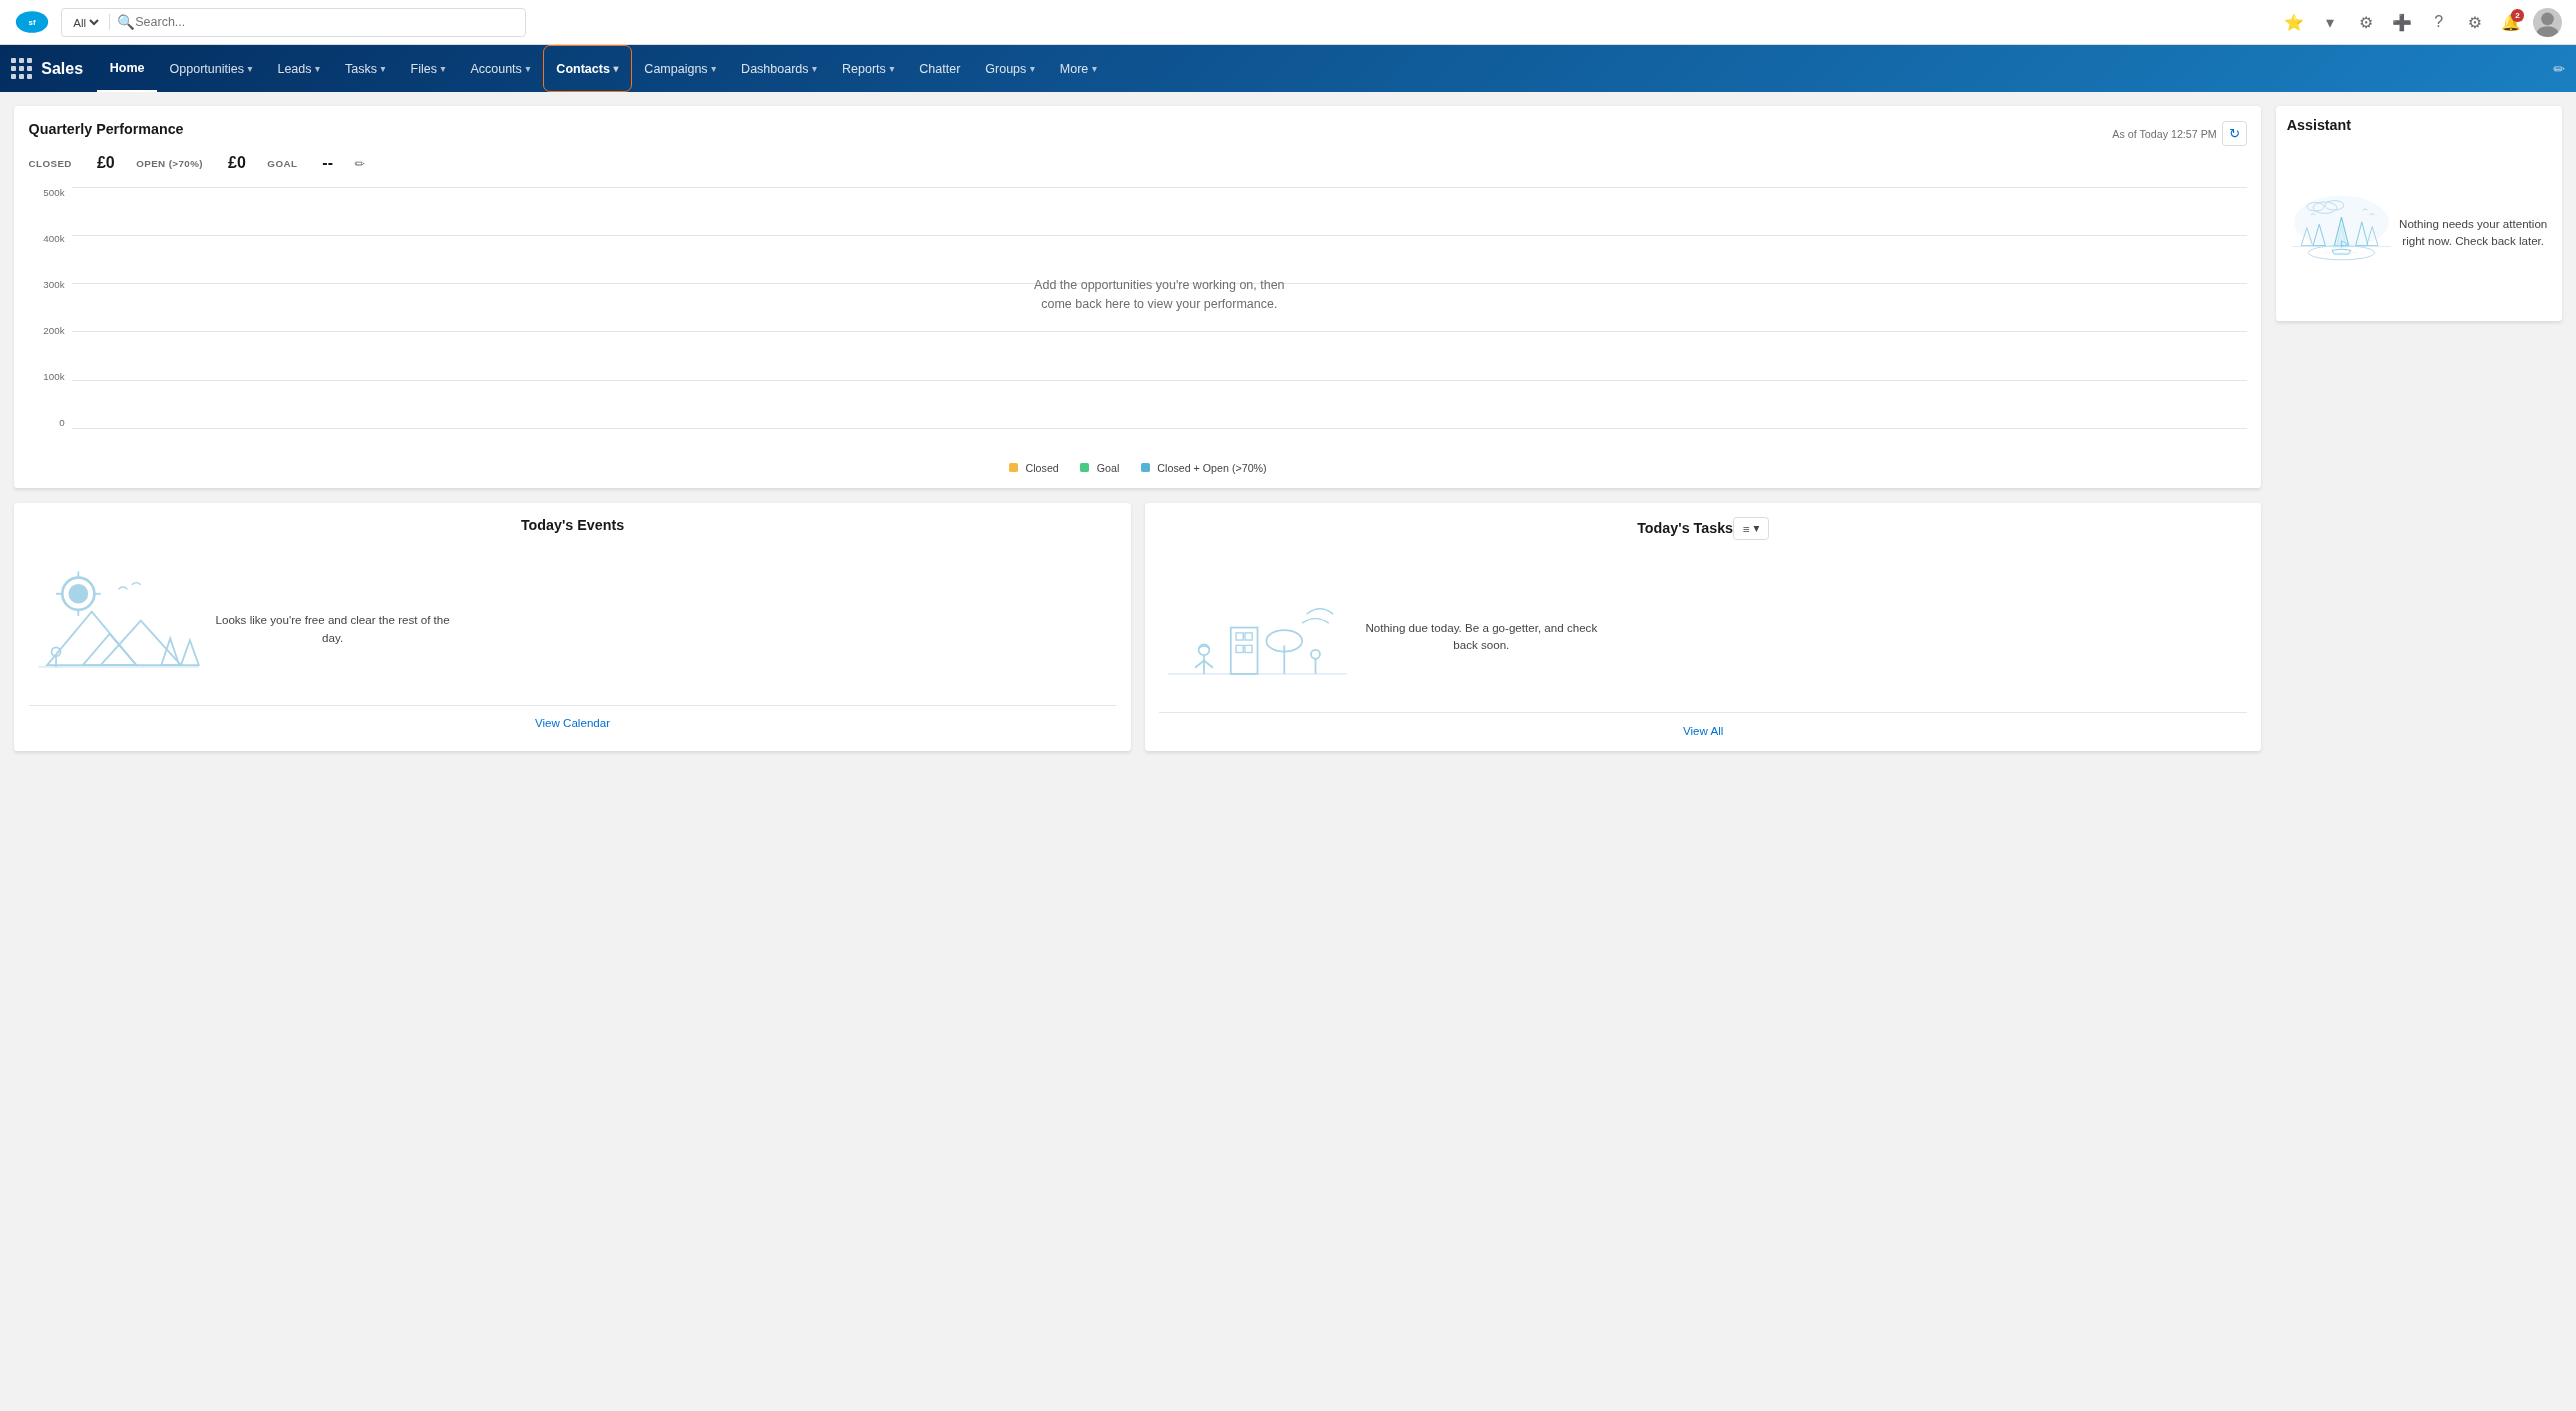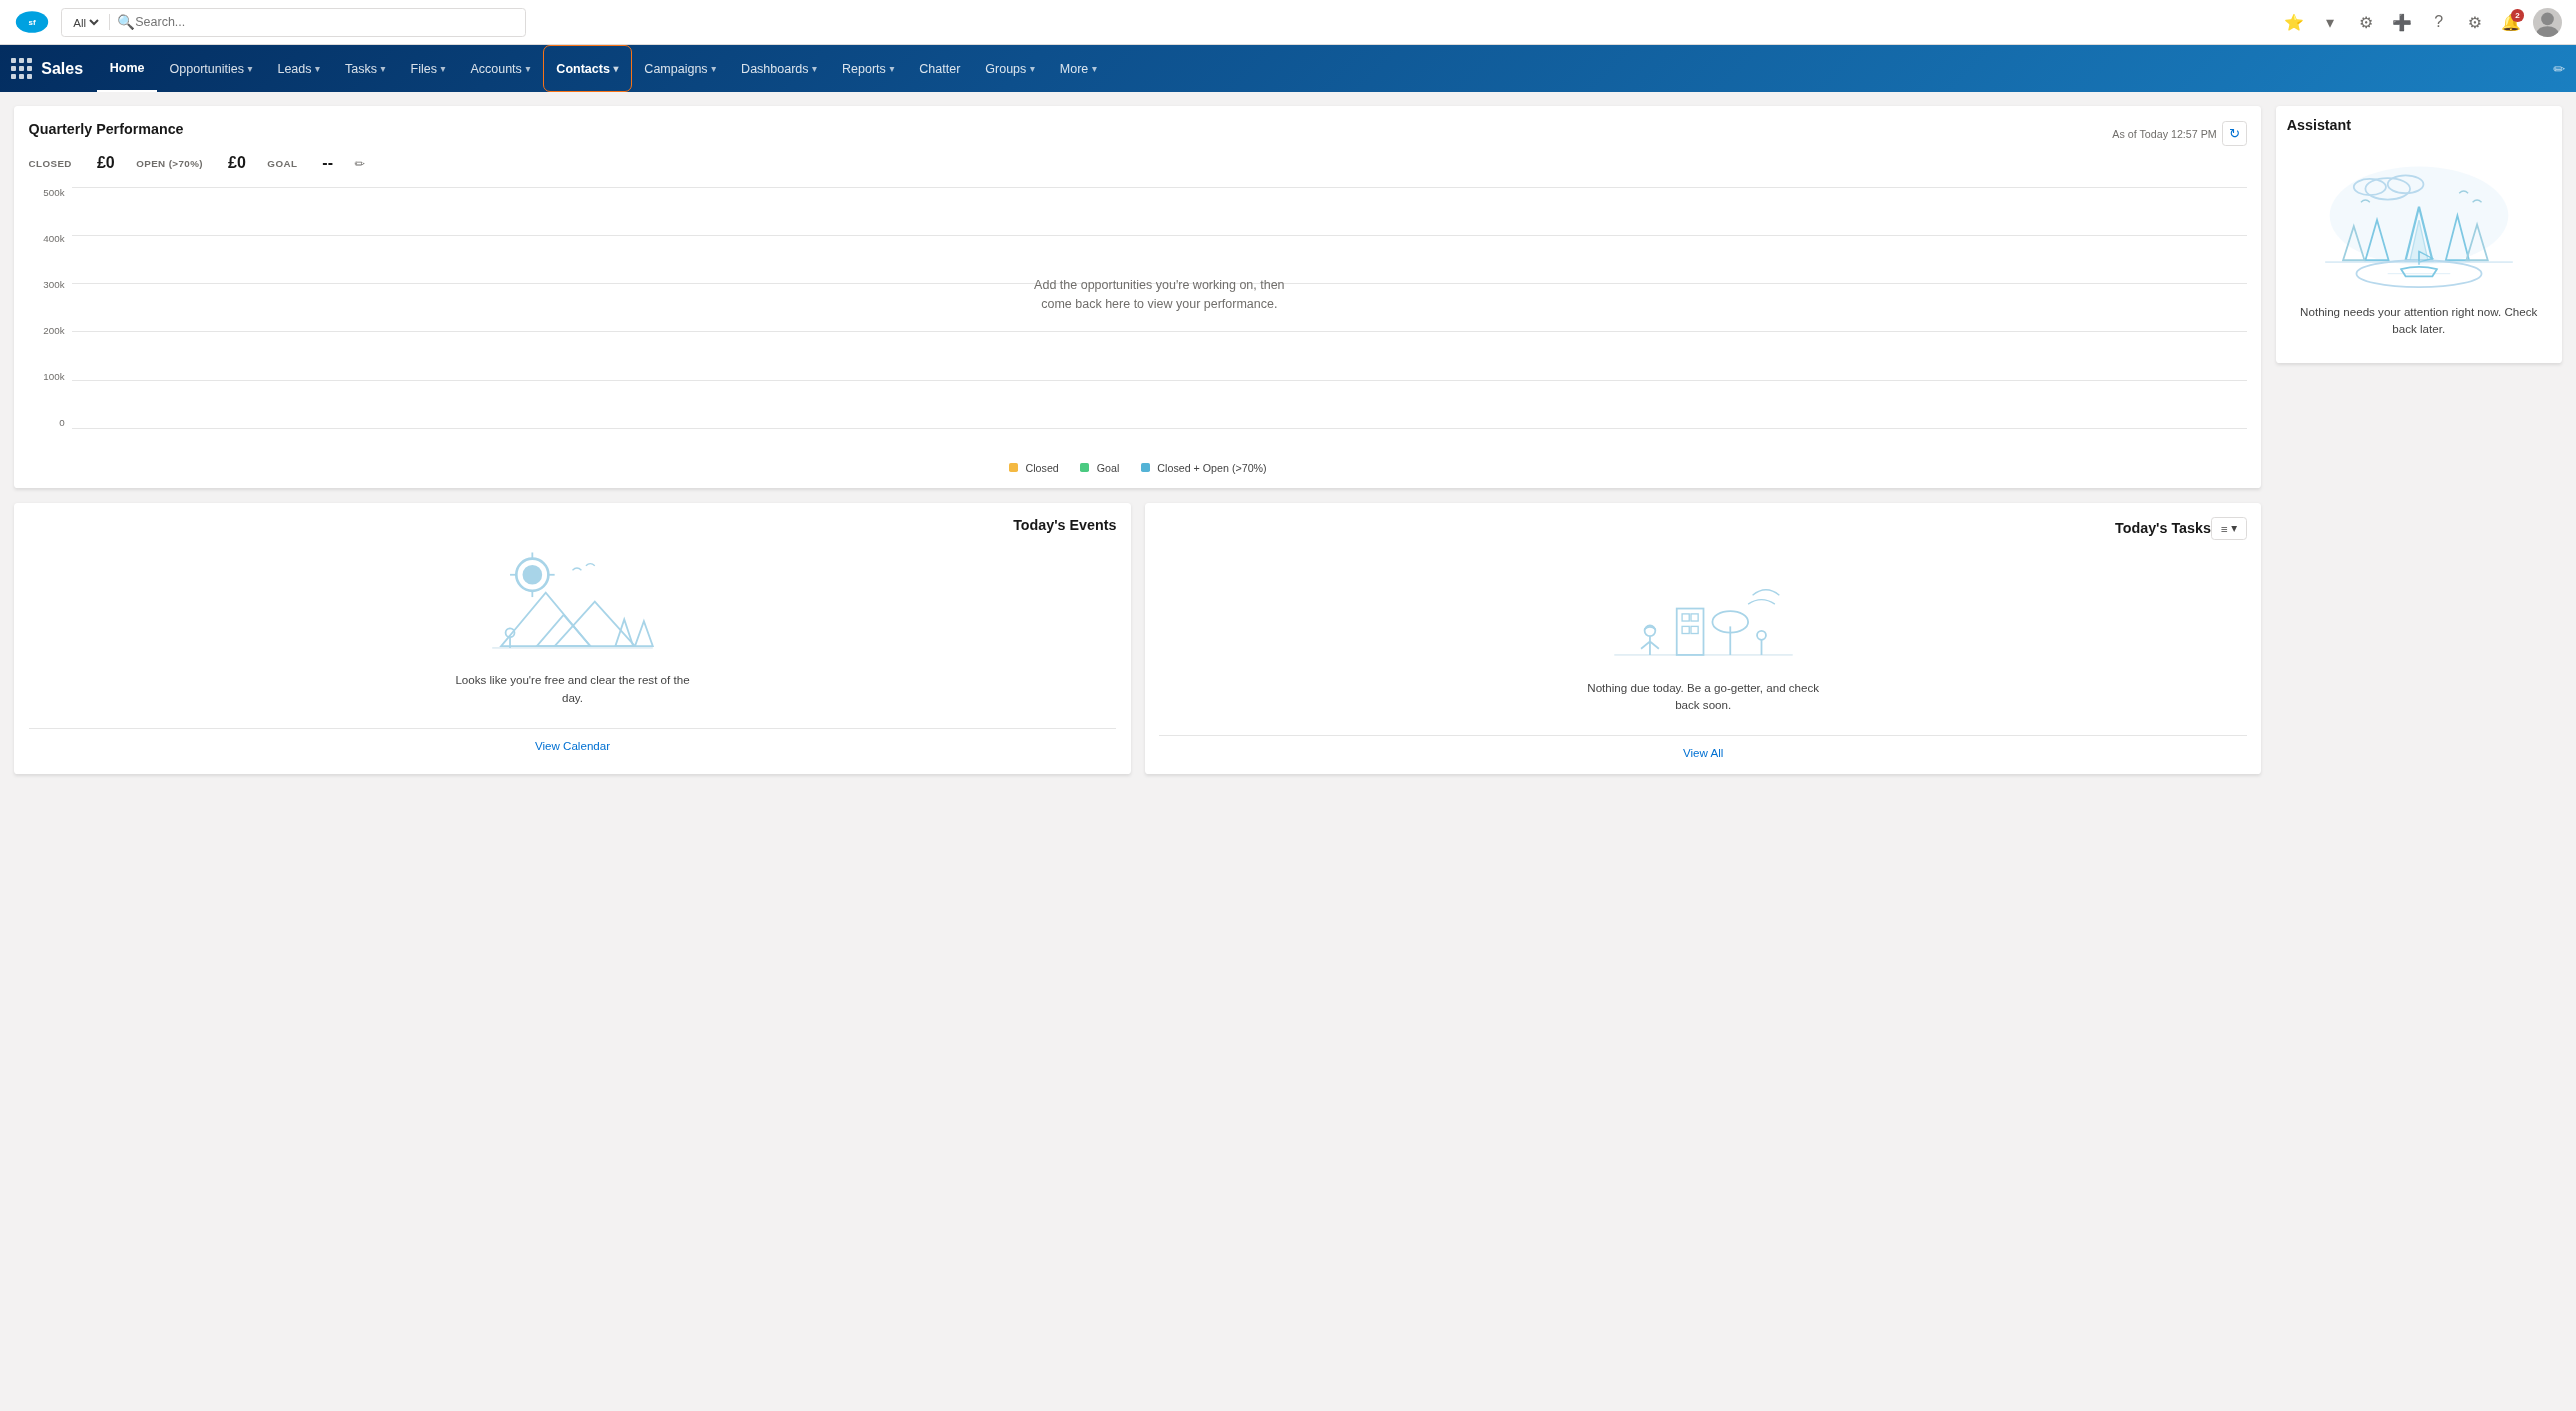--- a/index.html
+++ b/index.html
@@ -105,24 +105,24 @@
     .chart-empty-msg {
       position: absolute; left: 50%; top: 45%; transform: translate(-50%, -50%);
       text-align: center; color: #706e6b; font-size: 12.5px; max-width: 268px; line-height: 1.5;
     }
     .chart-legend { display: flex; justify-content: center; gap: 21.5px; margin-top: 7.2px; font-size: 10.7px; color: #444; }
     .legend-dot { width: 9px; height: 9px; border-radius: 1.8px; display: inline-block; margin-right: 4.5px; }
 
     
     .bottom-row { display: flex; gap: 14.3px; }
     .bottom-card { flex: 1; background: #fff; border-radius: 3.6px; box-shadow: 0 1.8px 3.6px rgba(0,0,0,0.1); padding: 14.3px; }
-    .bottom-card-header { display: flex; align-items: center; justify-content: flex-end; margin-bottom: 1px; }
+    .bottom-card-header { display: flex; align-items: center; justify-content: center; margin-bottom: 20px; }
     .bottom-card-title { font-size: 14.3px; font-weight: 700; color: #181818; }
 
-    .empty-illustration { display: flex; flex-direction: column; align-items: center; padding: 14.3px 0; }
+    .empty-illustration { display: flex; flex-direction: row; align-items: center; padding: 14.3px 0; }
     .empty-text { text-align: center; color: #444; font-size: 11.6px; margin-top: 7.2px; max-width: 250px; line-height: 1.5; }
     .view-link { color: #0070d2; cursor: pointer; font-size: 11.6px; text-decoration: none; display: block; text-align: center; padding-top: 10.7px; border-top: 0.9px solid #e5e5e5; margin-top: 7.2px; }
 
     .tasks-sort-btn {
       display: flex; align-items: center; gap: 3.6px;
       border: 0.9px solid #dddbda; border-radius: 3.6px; background: #fff;
       padding: 3.6px 9px; cursor: pointer; font-size: 11.6px; color: #444;
     }
 
     

